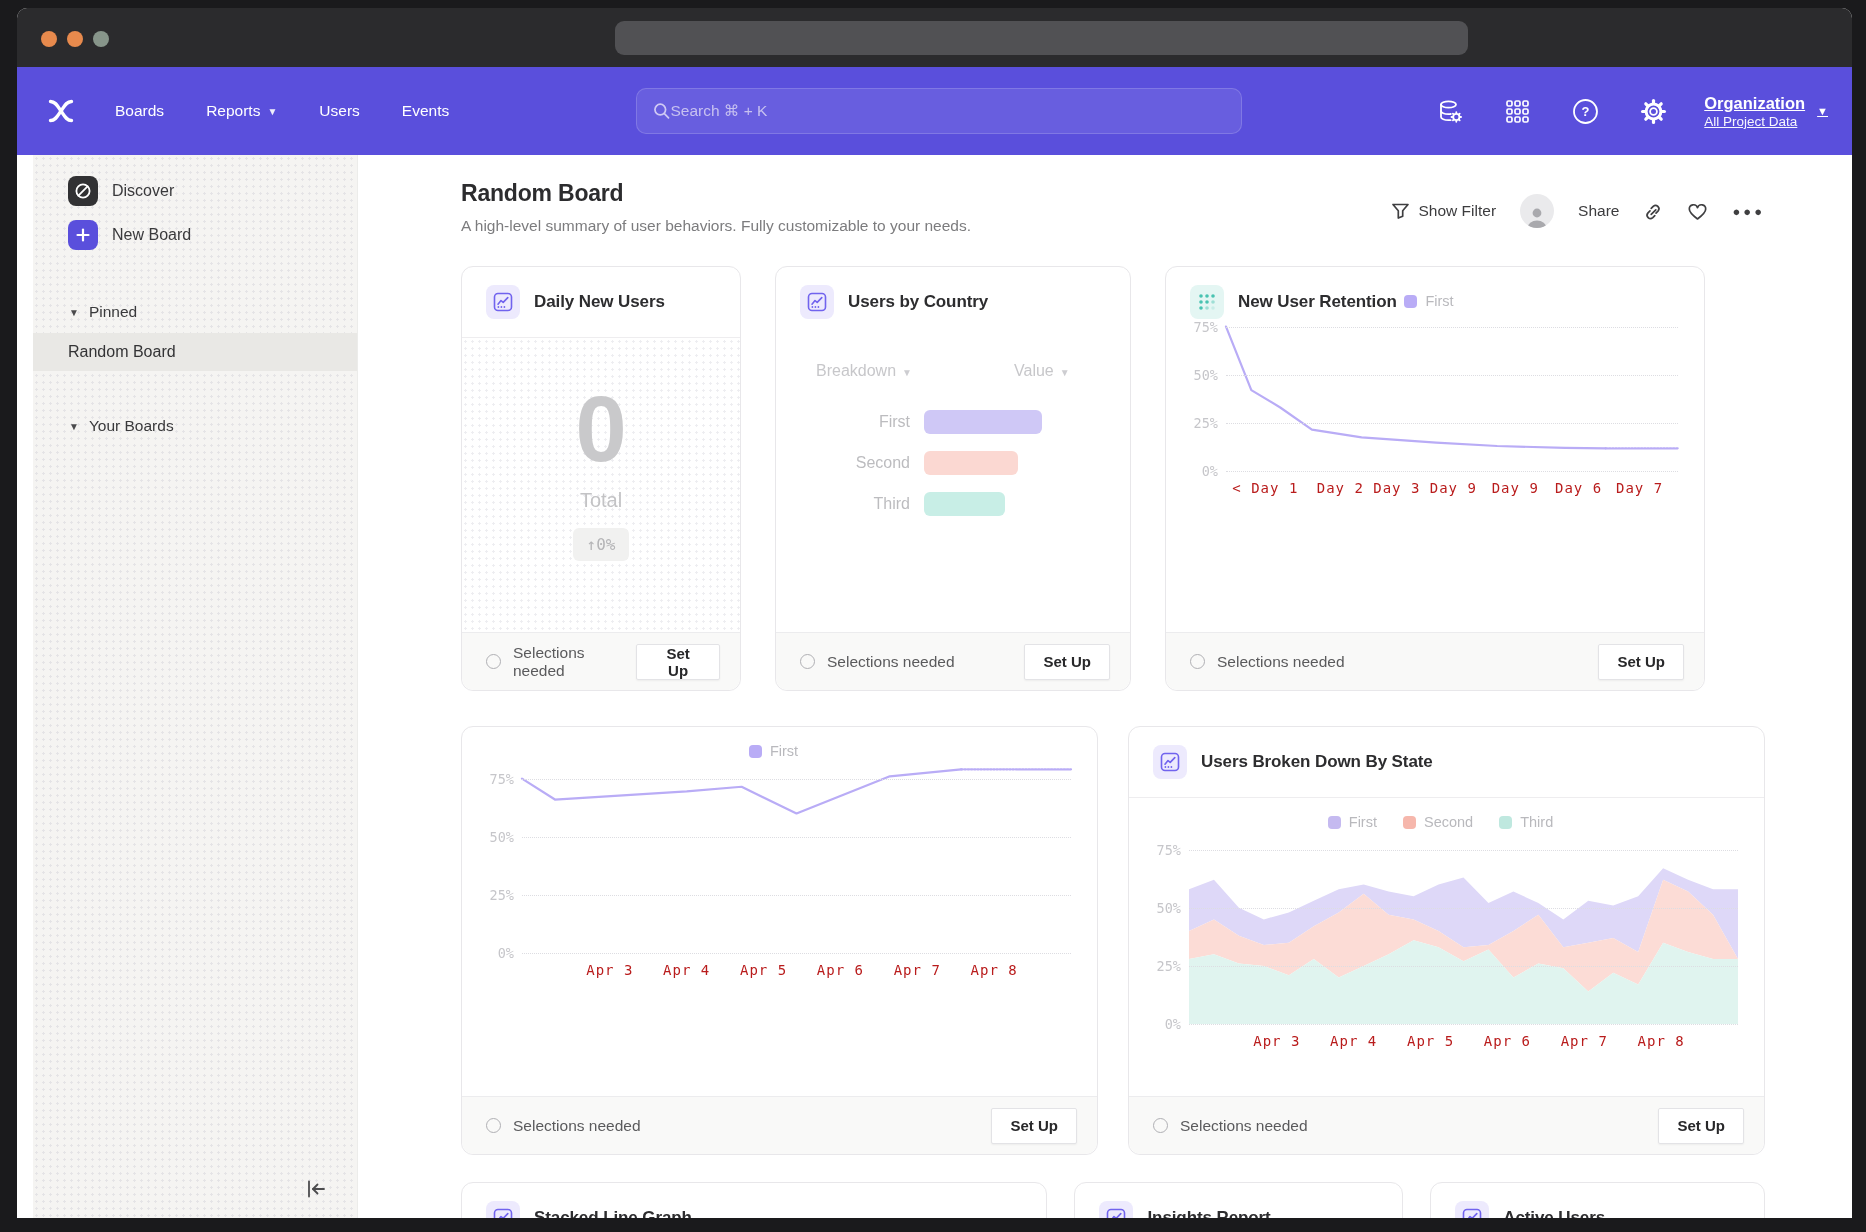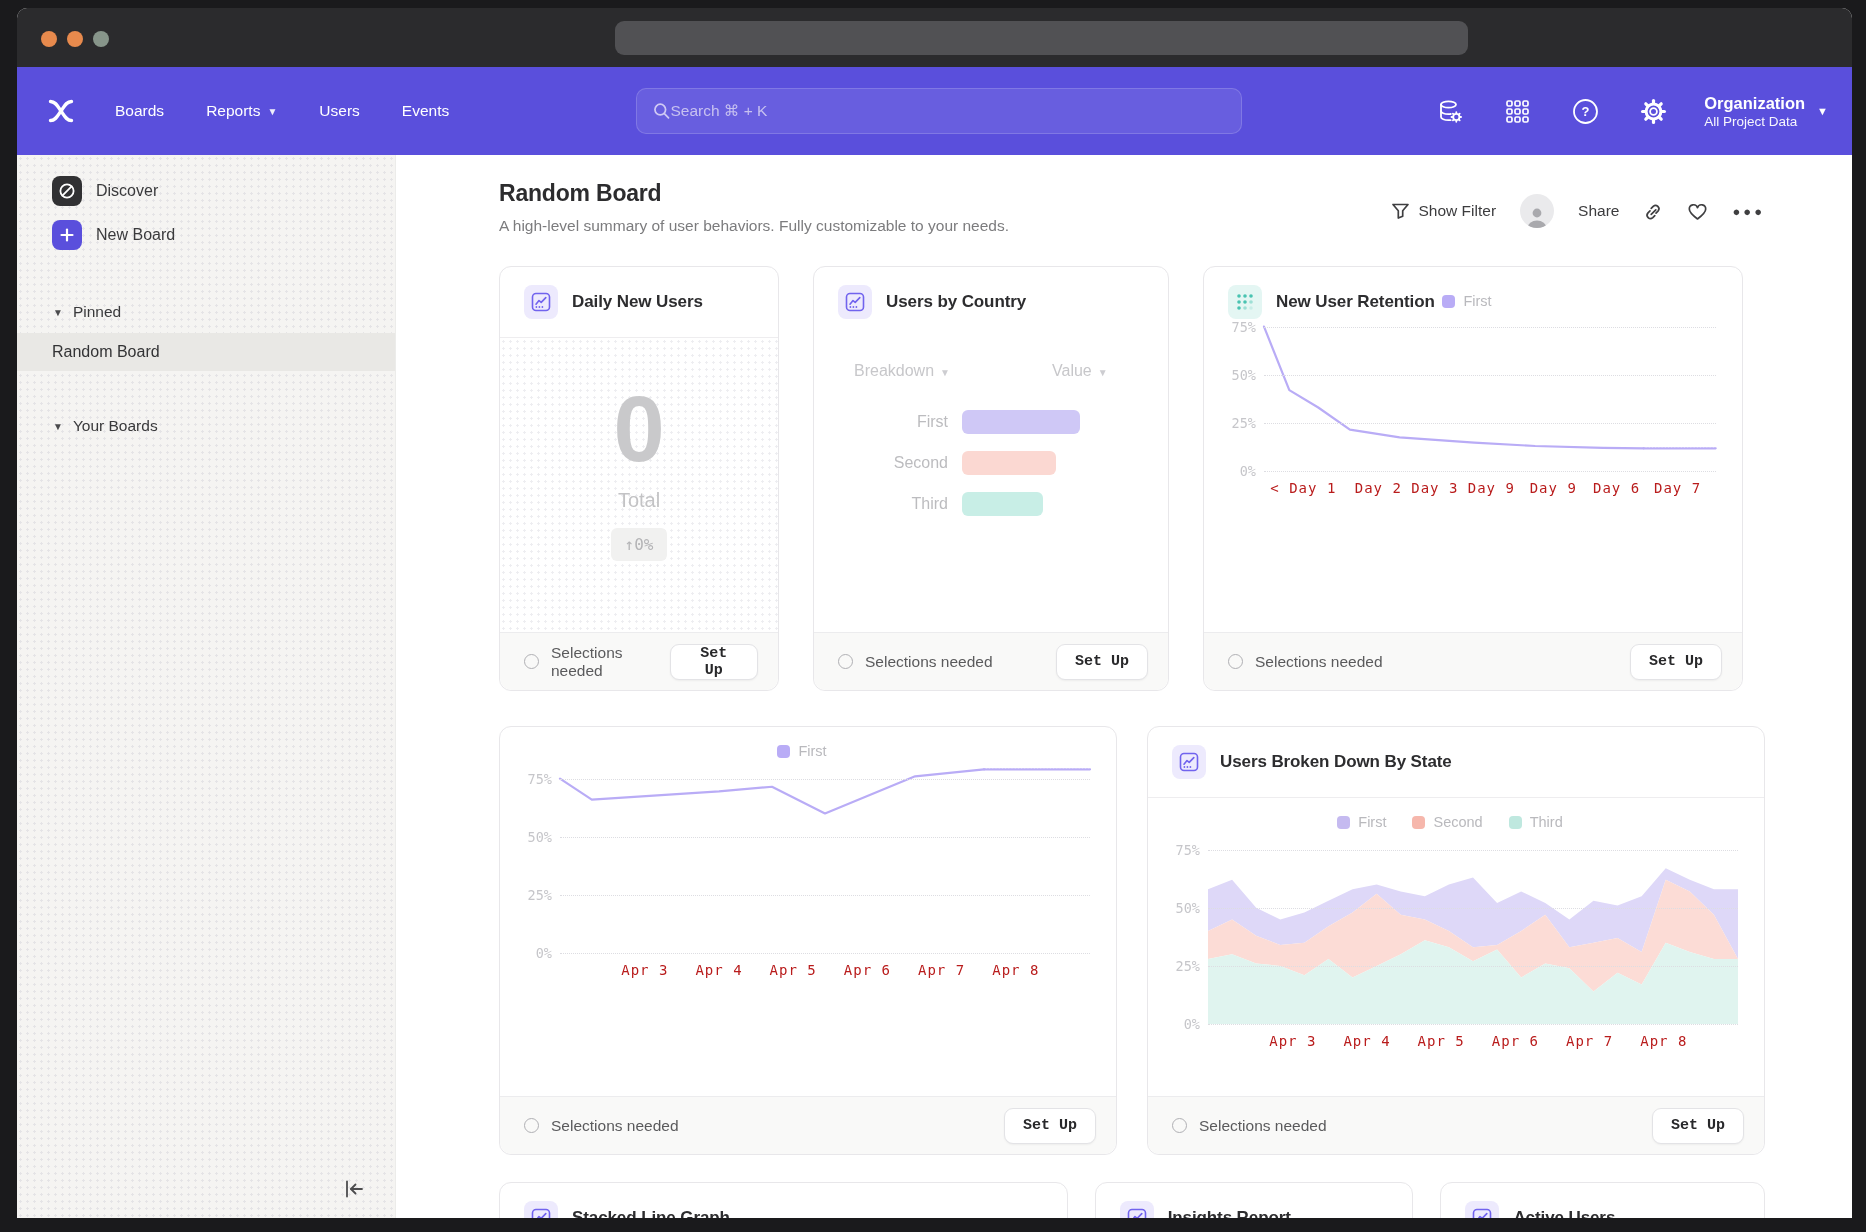--- a/index.html
+++ b/index.html
@@ -24,28 +24,28 @@
   .nav-link { display:flex; align-items:center; gap:7px; cursor:pointer; white-space:nowrap; }
   .nav-chev { font-size:10px; opacity:.9; }
   .searchbar { position:absolute; left:619px; top:21px; width:606px; height:46px;
                background:rgba(255,255,255,0.09); border:1px solid rgba(255,255,255,0.16);
                border-radius:10px; display:flex; align-items:center; padding:0 16px; }
   .searchbar input { background:transparent; border:none; outline:none; color:#d9d5f6;
                      font-size:15.5px; width:100%; font-family:"Liberation Sans", sans-serif; }
   .searchbar input::placeholder { color:#c7c1f0; }
   .nav-right { position:absolute; right:24px; top:0; height:88px; display:flex; align-items:center; gap:41px; }
   .nav-icon { width:27px; height:27px; display:flex; align-items:center; justify-content:center; cursor:pointer; }
-  .org { display:flex; align-items:center; gap:12px; margin-left:-4px; cursor:pointer; }
+  .org { display:flex; align-items:center; gap:12px; margin-left:-4px; cursor:pointer;text-decoration:underline; }
   .org-name { font-size:16.5px; font-weight:700; line-height:1.25; }
   .org-scope { font-size:13.5px; font-weight:400; opacity:.95; }
   .org-chev { font-size:11px; }
 
   
   .app { display:flex; height:1063px; }
-  .sidebar { width:379px; flex:none; background:#f5f4f2; position:relative; border-right:1px solid #ececea; }
+  .sidebar { width:325px; flex:none; background:#f5f4f2; position:relative; border-right:1px solid #ececea;margin-left:16px; }
   .dotted { background-image:radial-gradient(rgba(120,120,145,0.13) 1px, transparent 1.2px); background-size:7px 7px; }
 
   .side-item { display:flex; align-items:center; gap:14px; padding:0 0 0 35px; height:44px;
                font-size:16px; color:#3a3a3c; cursor:pointer; }
   .side-item.first { margin-top:14px; }
   .tile { width:30px; height:30px; border-radius:8px; display:flex; align-items:center; justify-content:center; flex:none; }
   .tile.dark { background:#313133; }
   .tile.purple { background:#5a4fdc; }
   .side-section { display:flex; align-items:center; gap:10px; padding-left:36px; height:30px;
                   margin-top:40px; font-size:15.5px; color:#39393b; font-weight:500; cursor:pointer; }
@@ -90,22 +90,22 @@
   .head-tile { width:34px; height:34px; border-radius:8px; flex:none;
                display:flex; align-items:center; justify-content:center; }
   .head-tile.lavender { background:#edeafd; }
   .head-tile.teal { background:#e4f6f3; }
   .card-title { font-size:17px; font-weight:700; color:#2d2d2f; letter-spacing:-0.1px; }
   .card-foot { margin-top:auto; flex:none; height:58px; border-top:1px solid #ececee; background:#f9f9f8;
                display:flex; align-items:center; padding:0 20px 0 24px; border-radius:0 0 12px 12px; }
   .radio { width:15px; height:15px; border-radius:50%; border:1.5px solid #b0b0b4; flex:none; }
   .foot-status { margin-left:12px; font-size:15.5px; color:#5a5a5c; }
   .setup-btn { margin-left:auto; height:36px; padding:0 18px; background:#fff; border:1px solid #e3e3e6;
-               border-radius:9px; font-size:15px; font-weight:700; color:#28282a; cursor:pointer;
-               font-family:Liberation Mono, monospace; box-shadow:0 1px 2px rgba(0,0,0,0.05); }
+               border-radius:2px; font-size:15px; font-weight:700; color:#28282a; cursor:pointer;
+               font-family:Liberation Sans, sans-serif; box-shadow:0 1px 2px rgba(0,0,0,0.05); }
 
   
   .kpi-body { flex:1; display:flex; flex-direction:column; align-items:center; justify-content:center;
               padding-bottom:26px; }
   .kpi-value { font-size:92px; font-weight:600; color:#c9c9cb; line-height:1; }
   .kpi-label { margin-top:14px; font-size:20px; color:#c3c3c5; }
   .kpi-badge { margin-top:16px; background:#f1f1f0; border-radius:6px; padding:7px 14px;
                font-family:"DejaVu Sans Mono", monospace; font-size:16px; color:#b4b4b6; }
 
   

